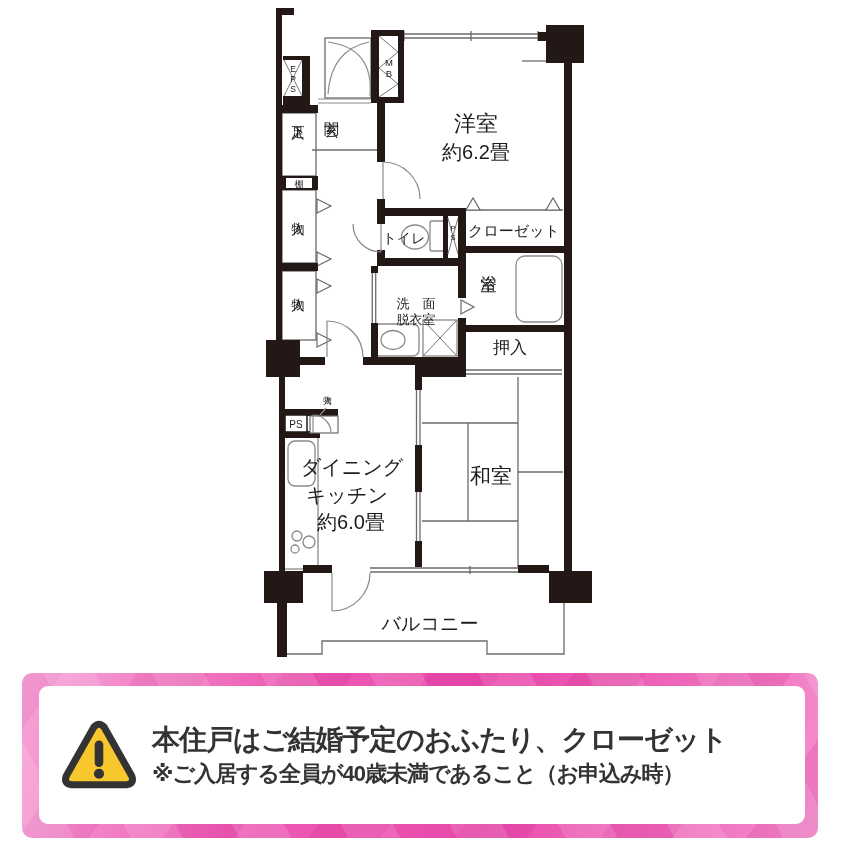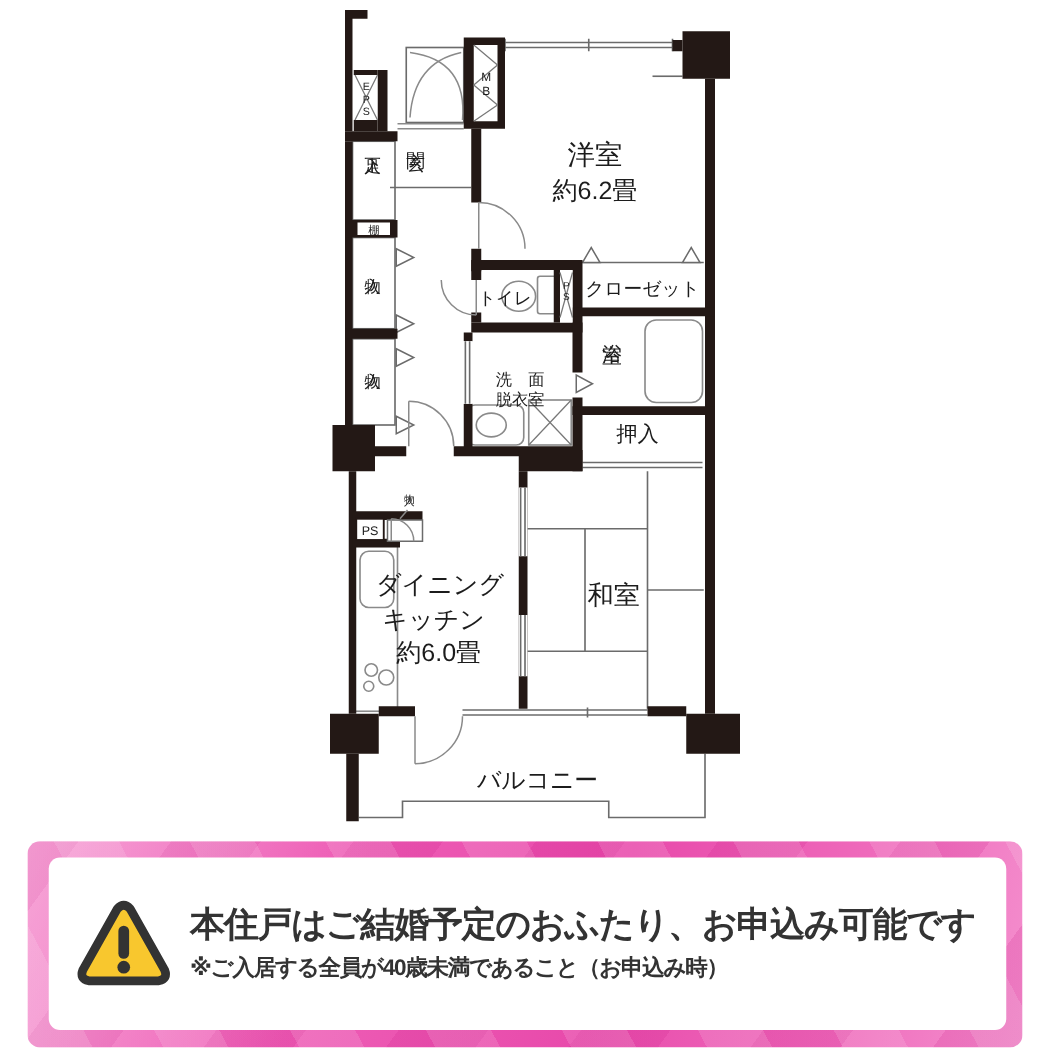--- a/index.html
+++ b/index.html
@@ -20,21 +20,21 @@
     background:
       linear-gradient(115deg, rgba(255,255,255,.28), rgba(255,255,255,0) 32%),
       repeating-linear-gradient(62deg, rgba(255,255,255,.13) 0 46px, rgba(255,255,255,0) 46px 96px),
       repeating-linear-gradient(-54deg, rgba(198,22,130,.16) 0 58px, rgba(198,22,130,0) 58px 118px),
       linear-gradient(105deg,#f381c7 0%,#ee5eb6 28%,#e84aab 58%,#ef6cbc 82%,#f490ce 100%);}
   .notice-inner{position:absolute;left:17px;top:13px;right:13px;bottom:14px;background:#fff;
     border-radius:9px;display:flex;align-items:center;}
   .warn-wrap{flex:0 0 auto;margin-left:21px;width:78px;display:flex;justify-content:center;}
   .notice-text{margin-left:14px;color:#333;}
   .nt-big{font-size:28px;font-weight:700;line-height:35px;letter-spacing:-1px;white-space:nowrap;}
-  .nt-small{font-size:18px;font-weight:700;line-height:30px;letter-spacing:-1px;margin-top:2px;white-space:nowrap;}
+  .nt-small{font-size:22px;font-weight:700;line-height:30px;letter-spacing:-1px;margin-top:2px;white-space:nowrap;}
 </style>
 </head>
 <body>
 
 <div id="stage">
 
   <svg id="plan" width="842" height="673" viewBox="0 0 842 673">
 
     <g>
       <polyline class="tl" points="287,654 322,654 322,641 487,641 487,654 564,654 564,603"></polyline>
@@ -233,19 +233,19 @@
   <div class="notice">
     <div class="notice-inner">
       <div class="warn-wrap">
         <svg width="78" height="72" viewBox="0 0 100 92">
           <path d="M 43.5 10 Q 50 3 56.5 10 L 92 73 Q 95.5 82 86 84 L 14 84 Q 4.5 82 8 73 Z" fill="#F8C72E" stroke="#333333" stroke-width="9" stroke-linejoin="round"></path>
           <line x1="50" y1="33" x2="50" y2="56" stroke="#333333" stroke-width="11" stroke-linecap="round"></line>
           <circle cx="50" cy="70" r="6.5" fill="#333333"></circle>
         </svg>
       </div>
       <div class="notice-text">
-        <div class="nt-big">本住戸はご結婚予定のおふたり、お申込み可能です</div>
+        <div class="nt-big">本住戸はご結婚予定のおふたり、クローゼット</div>
         <div class="nt-small">※ご入居する全員が40歳未満であること（お申込み時）</div>
       </div>
     </div>
   </div>
 
 </div>
 
 </body></html>

